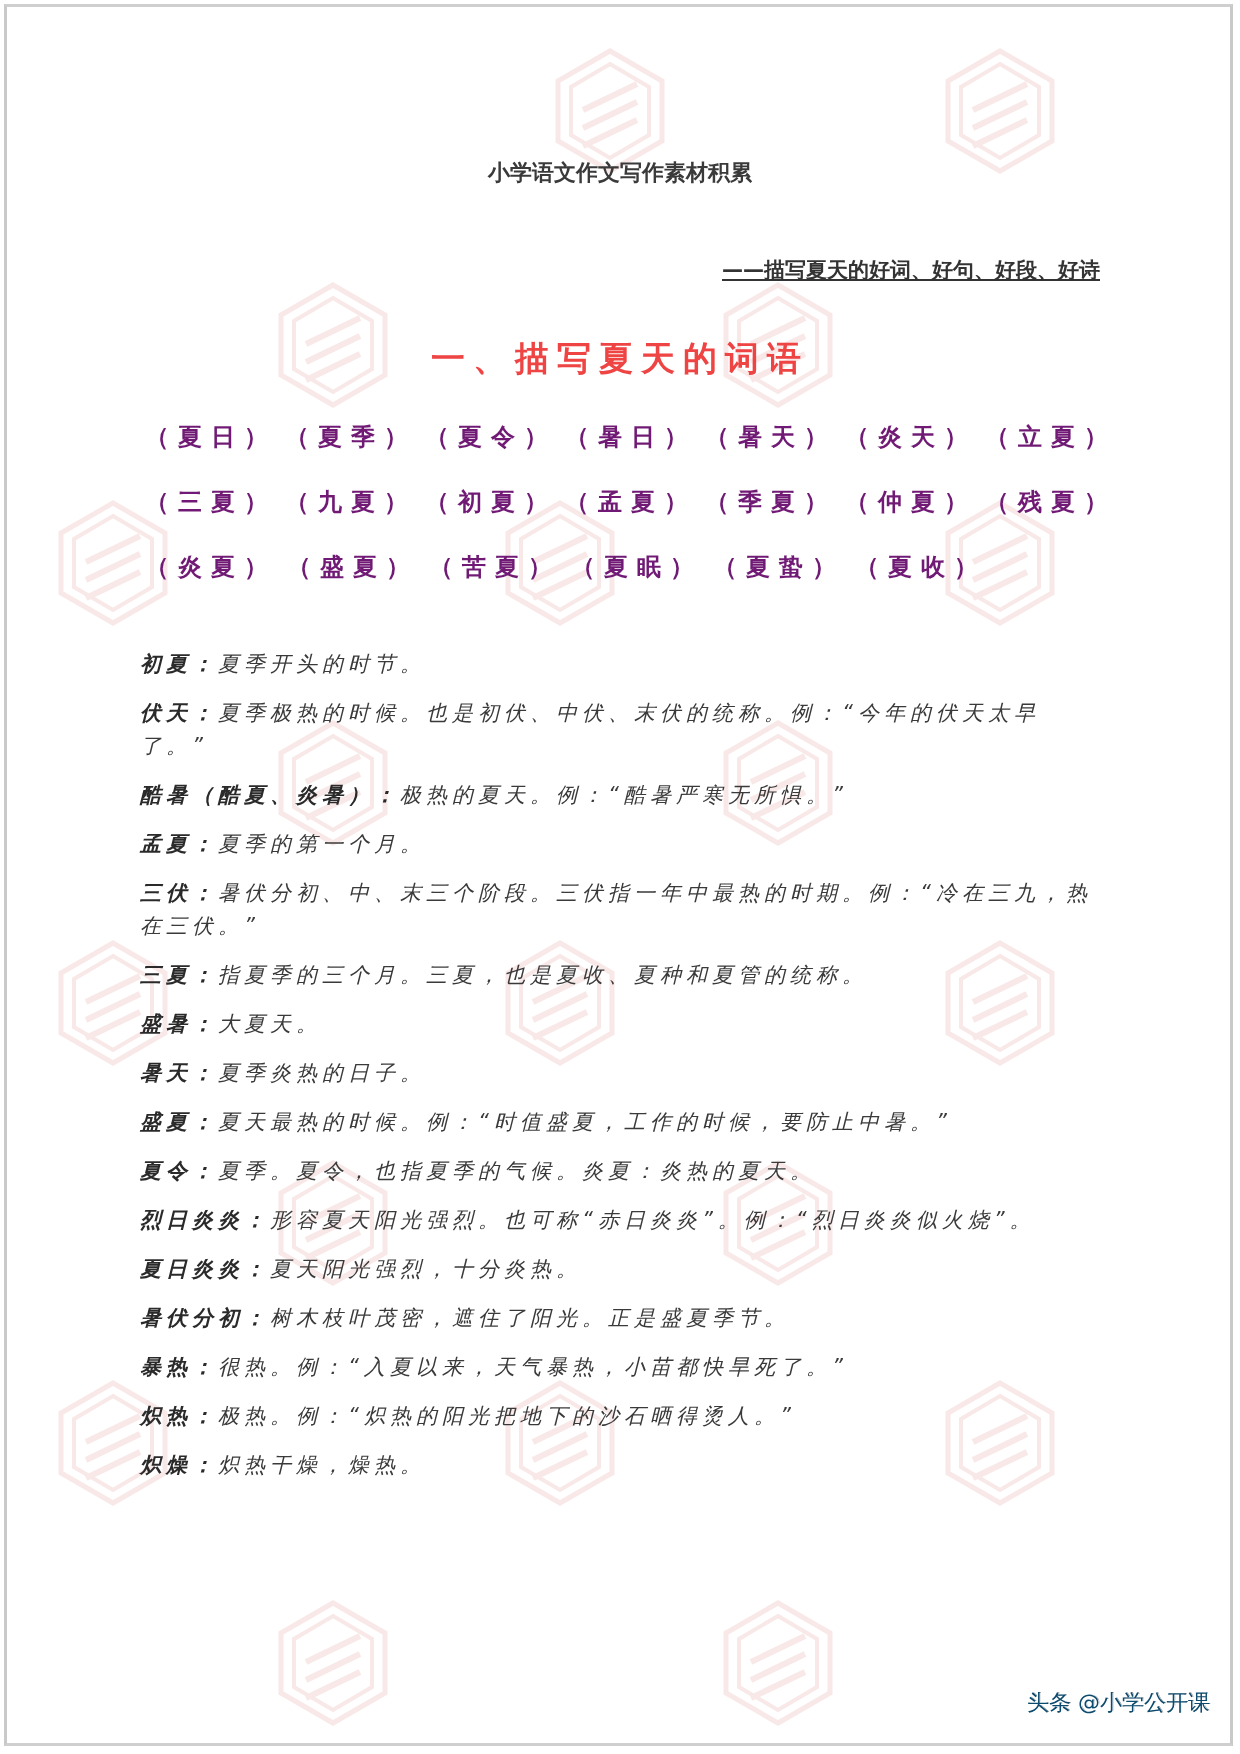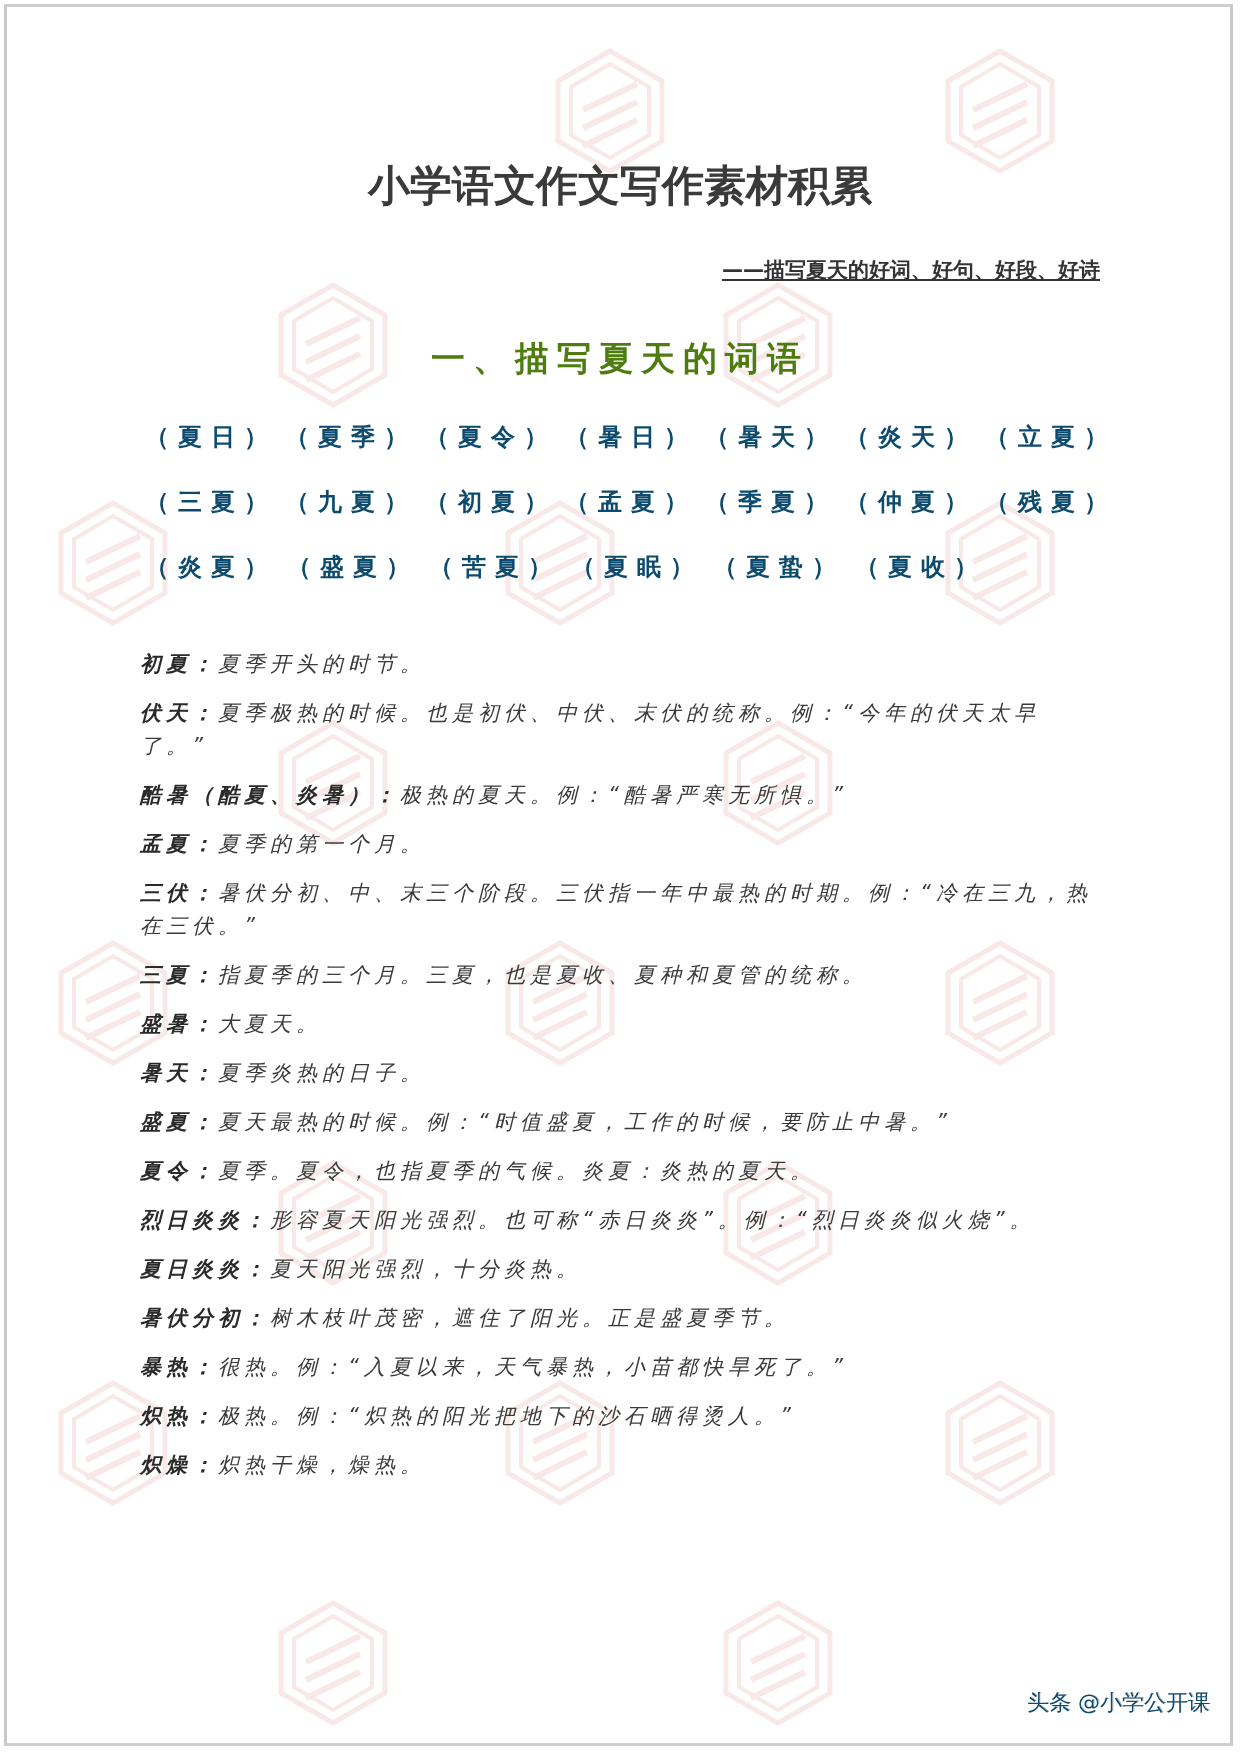--- a/index.html
+++ b/index.html
@@ -34,21 +34,21 @@
       height: 126px;
       opacity: 0.55;
       pointer-events: none;
     }
     .doc-title {
       position: absolute;
       left: 0;
       width: 1240px;
       top: 158px;
       text-align: center;
-      font-size: 42px;
+      font-size: 22px;
       font-weight: bold;
       color: #3a3a3a;
       letter-spacing: 0px;
     }
     .doc-subtitle {
       position: absolute;
       right: 140px;
       top: 256px;
       font-size: 21px;
       font-weight: bold;
@@ -56,39 +56,39 @@
       text-decoration: underline;
     }
     .section-title {
       position: absolute;
       left: 0;
       width: 1240px;
       top: 336px;
       text-align: center;
       font-size: 34px;
       font-weight: bold;
-      color: #4d7c0f;
+      color: #ef4444;
       letter-spacing: 8px;
     }
     .word-grid {
       position: absolute;
       left: 145px;
       top: 404px;
       width: 980px;
     }
     .word-row {
       display: flex;
       height: 65px;
       align-items: center;
     }
     .word-chip {
       width: 142px;
       font-size: 24px;
       font-weight: bold;
-      color: #0c4a6e;
+      color: #701a75;
       letter-spacing: 9px;
       white-space: nowrap;
     }
     .definitions {
       position: absolute;
       left: 140px;
       top: 648px;
       width: 960px;
     }
     .def {

